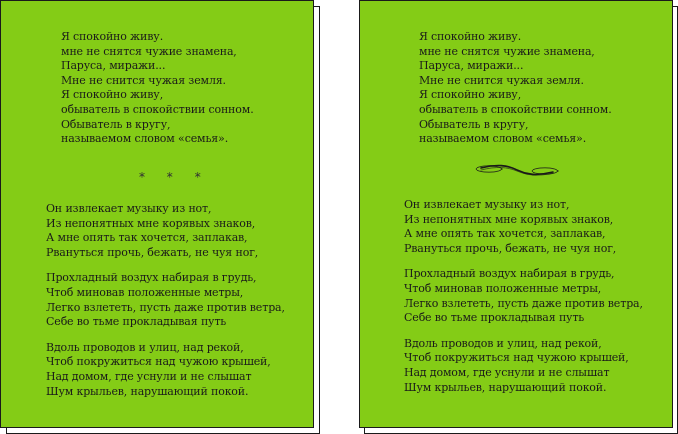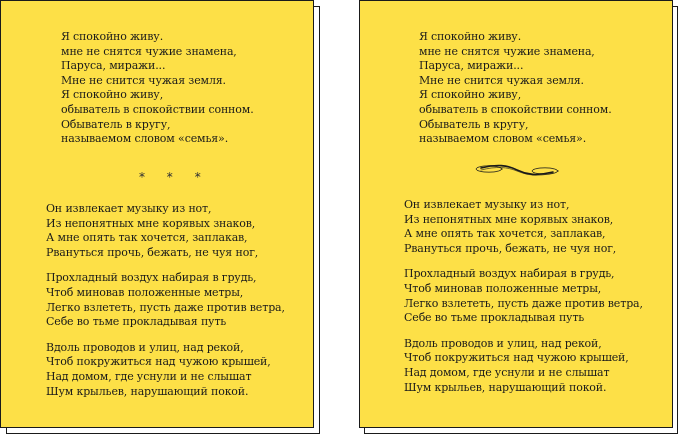--- a/index.html
+++ b/index.html
@@ -1,19 +1,19 @@
 <!DOCTYPE html>
 <html><head>
 <meta charset="utf-8">
 <style>
   html, body { margin:0; padding:0; background:#ffffff; }
   body { width:678px; height:434px; position:relative; overflow:hidden;
          font-family:"DejaVu Serif","Liberation Serif",serif; color:#1a1a1a; }
   .page-back { position:absolute; background:#fff; border:1.5px solid #1a1a1a; box-sizing:border-box; }
-  .page { position:absolute; background:#fde047; border:1.5px solid #1a1a1a; box-sizing:border-box; }
+  .page { position:absolute; background:#84cc16; border:1.5px solid #1a1a1a; box-sizing:border-box; }
   .stanza { position:absolute; font-size:11px; line-height:14.6px; white-space:nowrap; letter-spacing:-0.15px; }
   .line { display:block; height:14.6px; }
   .gap { display:block; height:11px; }
   .asterisks { position:absolute; font-size:12px; letter-spacing:9px; font-family:"DejaVu Sans","Liberation Sans",sans-serif; color:#333; }
   .ornament { position:absolute; }
 </style>
 </head>
 <body>
 
 <div class="page-back" style="left:6px;top:6px;width:314px;height:428px;"></div>

